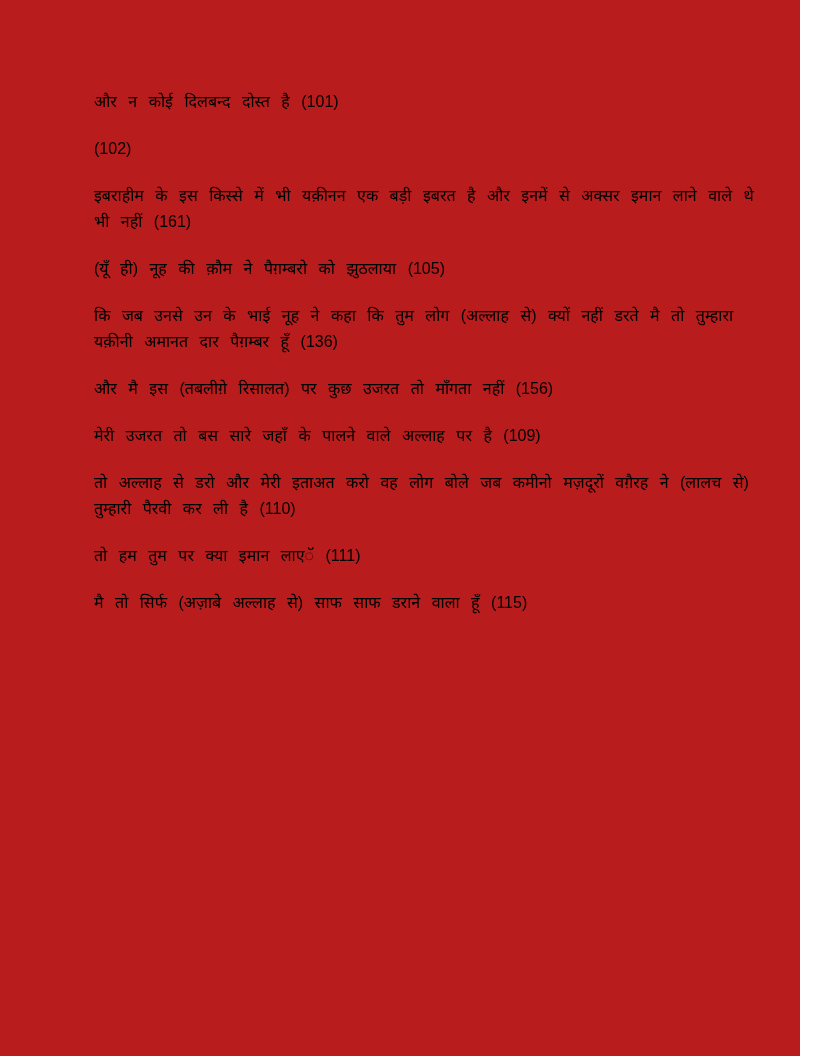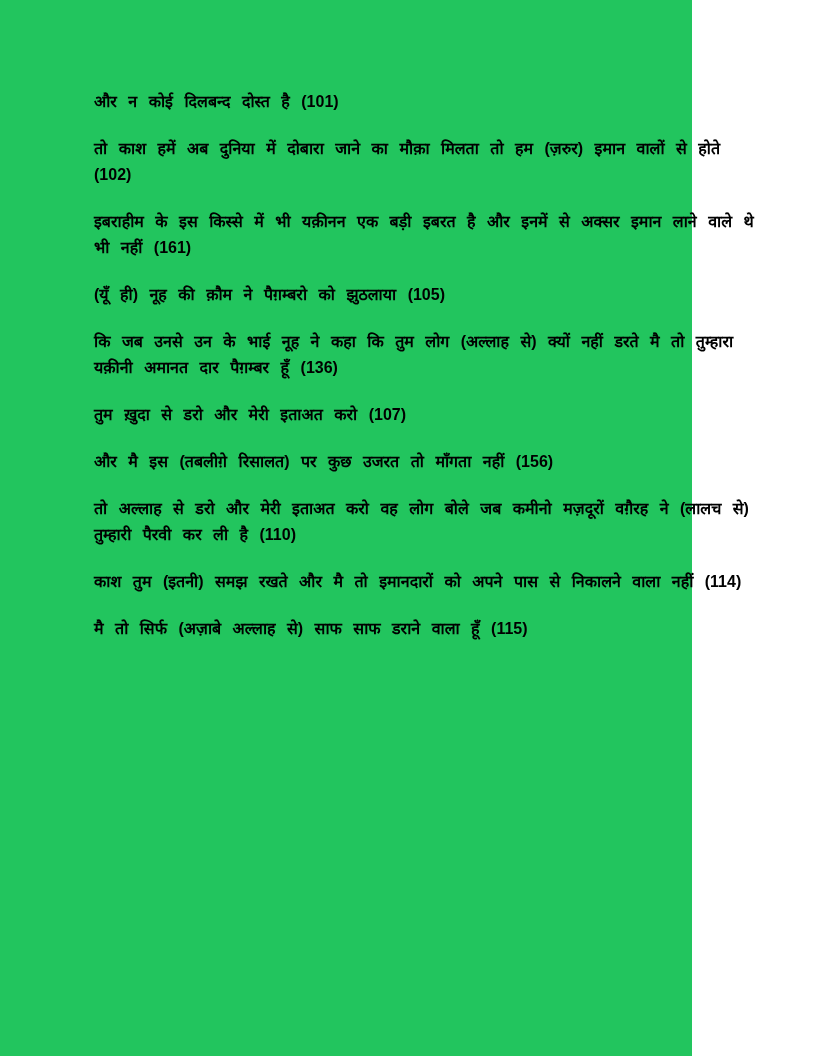--- a/index.html
+++ b/index.html
@@ -8,26 +8,25 @@
   }
   body {
     width: 816px;
     height: 1056px;
     background: #ffffff;
     overflow: hidden;
     font-family: "Liberation Sans", "DejaVu Sans", sans-serif;
   }
   .doc-page {
     box-sizing: border-box;
-    width: 692px;
+    width: 800px;
     height: 1056px;
     padding: 89px 90px 0 94px;
-    background: #22c55e;
+    background: #b91c1c;
     color: #000000;
-    font-weight: bold;
   }
   .verse {
     margin: 0 0 21px 0;
     font-size: 16px;
     line-height: 26px;
     word-spacing: 7px;
     color: #000000;
     text-align: left;
   }
   .verse .line {
@@ -38,57 +37,56 @@
 </head>
 <body>
 
 <div class="doc-page">
 
   <p class="verse">
     <span class="line">और न कोई दिलबन्द दोस्त है  (101)</span>
   </p>
 
   <p class="verse">
-    <span class="line">तो काश हमें अब दुनिया में दोबारा जाने का मौक़ा मिलता तो हम (ज़रुर) इमान वालों से होते</span>
     <span class="line">(102)</span>
   </p>
 
   <p class="verse">
     <span class="line">इबराहीम के इस किस्से में भी यक़ीनन एक बड़ी इबरत है और इनमें से अक्सर इमान लाने वाले थे</span>
     <span class="line">भी नहीं  (161)</span>
   </p>
 
 
   <p class="verse">
     <span class="line">(यूँ ही) नूह की क़ौम ने पैग़म्बरो को झुठलाया  (105)</span>
   </p>
 
   <p class="verse">
     <span class="line">कि जब उनसे उन के भाई नूह ने कहा कि तुम लोग (अल्लाह से) क्यों नहीं डरते मै तो तुम्हारा</span>
     <span class="line">यक़ीनी अमानत दार पैग़म्बर हूँ  (136)</span>
   </p>
 
-  <p class="verse">
-    <span class="line">तुम ख़ुदा से डरो और मेरी इताअत करो  (107)</span>
-  </p>
 
   <p class="verse">
     <span class="line">और मै इस (तबलीग़े रिसालत) पर कुछ उजरत तो माँगता नहीं  (156)</span>
   </p>
 
+  <p class="verse">
+    <span class="line">मेरी उजरत तो बस सारे जहाँ के पालने वाले अल्लाह पर है  (109)</span>
+  </p>
 
   <p class="verse">
     <span class="line">तो अल्लाह से डरो और मेरी इताअत करो वह लोग बोले जब कमीनो मज़दूरों वग़ैरह ने (लालच से)</span>
     <span class="line">तुम्हारी पैरवी कर ली है  (110)</span>
   </p>
 
+  <p class="verse">
+    <span class="line">तो हम तुम पर क्या इमान लाएॅ  (111)</span>
+  </p>
 
 
 
-  <p class="verse">
-    <span class="line">काश तुम (इतनी) समझ रखते और मै तो इमानदारों को अपने पास से निकालने वाला नहीं  (114)</span>
-  </p>
 
   <p class="verse">
     <span class="line">मै तो सिर्फ (अज़ाबे अल्लाह से) साफ साफ डराने वाला हूँ  (115)</span>
   </p>
 
 </div>
 
 </body></html>

